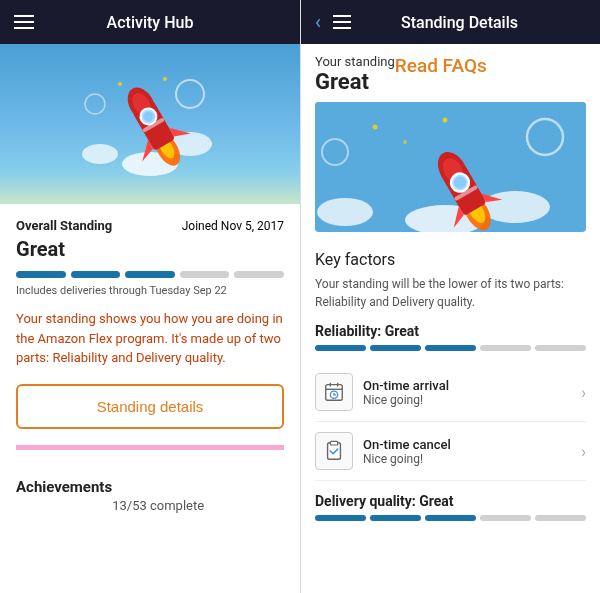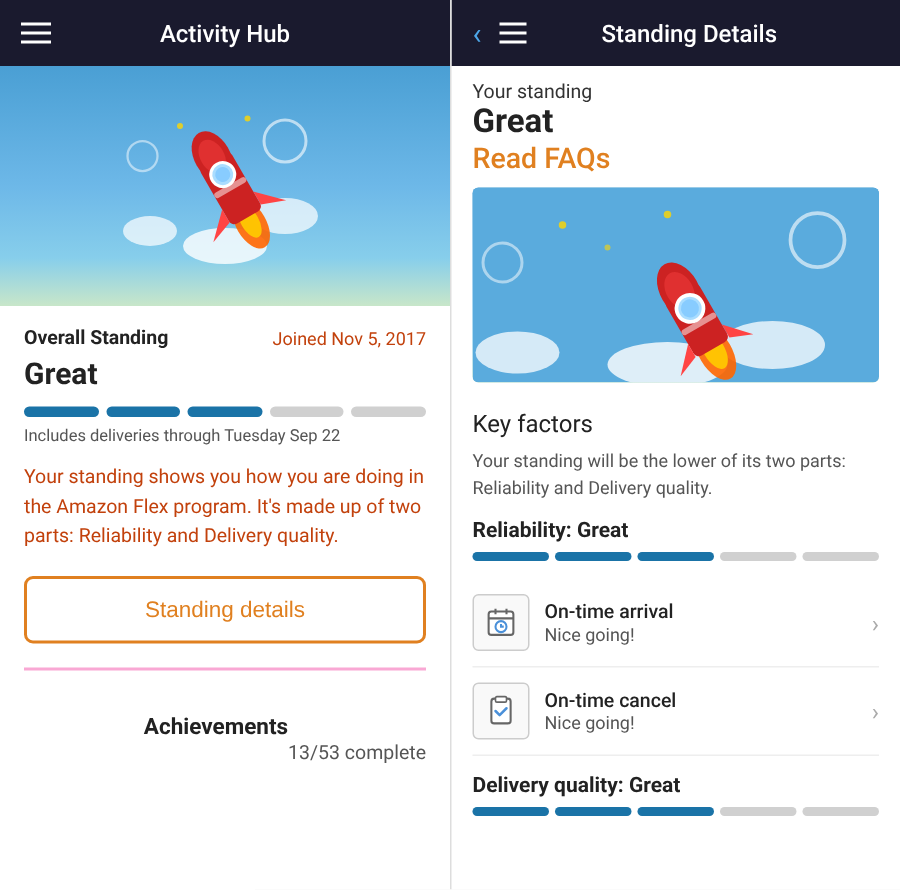--- a/index.html
+++ b/index.html
@@ -84,21 +84,21 @@
     }
 
     .standing-label {
       font-size: 13px;
       font-weight: 700;
       color: #222;
     }
 
     .joined-text {
       font-size: 12px;
-      color: #c2410c;
+      color: #000000;
     }
 
     .standing-value {
       font-size: 20px;
       font-weight: 700;
       color: #222;
       margin-bottom: 10px;
     }
 
     .progress-bars {
@@ -143,24 +143,24 @@
       font-weight: 500;
       padding: 12px 0;
       width: 100%;
       text-align: center;
       cursor: pointer;
       margin-bottom: 16px;
     }
 
     .achievements-row {
       display: flex;
-      justify-content: flex-end;
+      justify-content: flex-start;
       align-items: center;
       padding-top: 12px;
-      border-top: 2px solid #f9a8d4;
+      border-top: 5px solid #f9a8d4;
     }
 
     .achievements-label {
       font-size: 15px;
       font-weight: 700;
       color: #222;
     }
 
     .achievements-count {
       font-size: 13px;
@@ -220,21 +220,20 @@
 
     .right-content {
       flex: 1;
       overflow-y: auto;
     }
 
     .right-standing-section {
       padding: 10px 14px 0;
       display: flex;
       align-items: flex-start;
-      flex-direction: column;
     }
 
     .right-standing-left .your-standing-label {
       font-size: 13px;
       color: #333;
     }
 
     .right-standing-left .great-value {
       font-size: 22px;
       font-weight: 700;

